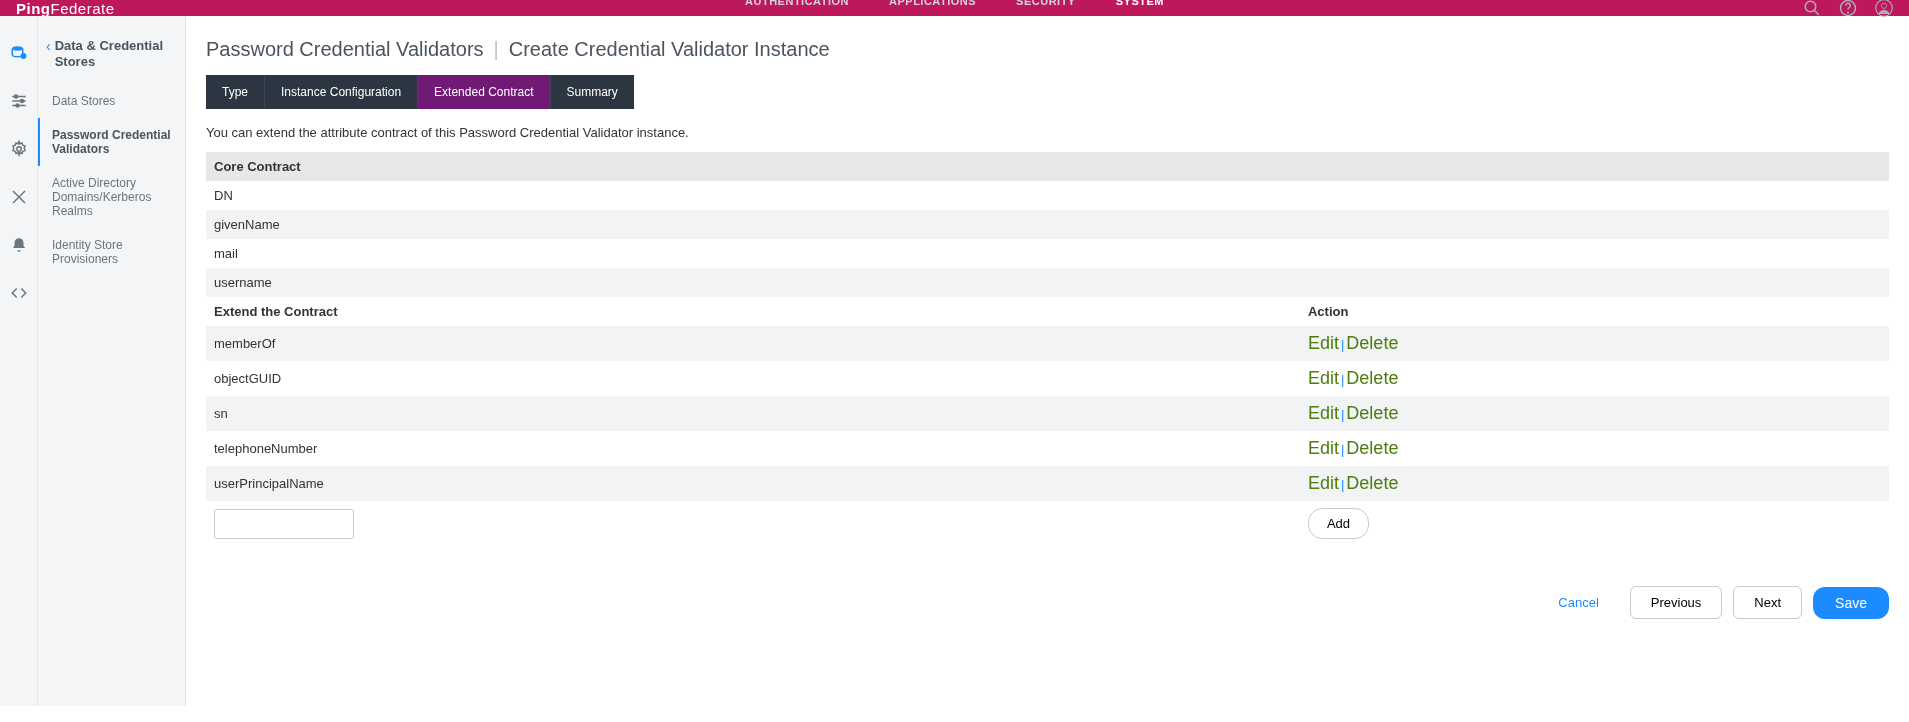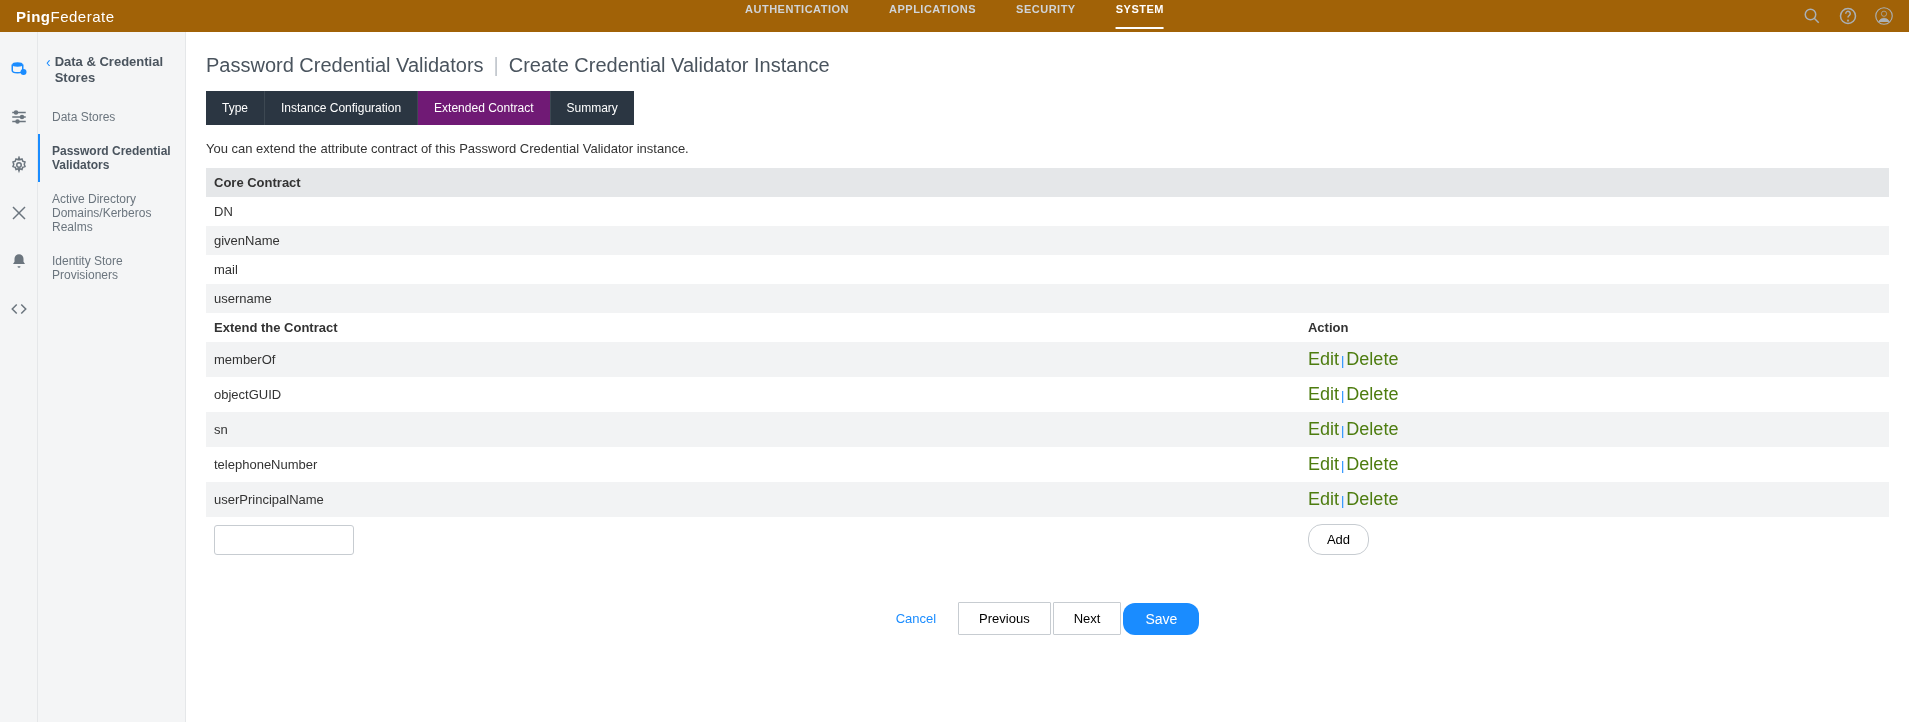--- a/index.html
+++ b/index.html
@@ -1,19 +1,19 @@
 <!DOCTYPE html>
 <html><head>
 <meta charset="utf-8">
 <style>
 * { box-sizing: border-box; margin: 0; padding: 0; }
 body { font-family: Arial, Helvetica, sans-serif; font-size: 13px; color: #333; background: #fff; }
 
 
-.header { background: #a16207; height: 32px; display: flex; align-items: center; padding: 0 16px; color: #fff; }
+.header { background: #be185d; height: 16px; display: flex; align-items: center; padding: 0 16px; color: #fff; }
 .logo { font-size: 15px; font-weight: normal; letter-spacing: 0.5px; }
 .logo .bold { font-weight: bold; }
 .nav-main { display: flex; margin-left: auto; margin-right: auto; gap: 40px; position: absolute; left: 50%; transform: translateX(-50%); font-weight: bold; }
 .nav-main a { color: #d0d4d8; text-decoration: none; font-size: 11px; letter-spacing: 0.5px; }
 .nav-main a.active { color: #fff; border-bottom: 2px solid #fff; padding-bottom: 12px; }
 .header-icons { margin-left: auto; display: flex; gap: 18px; align-items: center; }
 .icon-btn { width: 18px; height: 18px; display: flex; align-items: center; justify-content: center; color: #aab0b6; cursor: pointer; }
 .icon-btn svg { width: 18px; height: 18px; stroke: currentColor; fill: none; }
 
 
@@ -53,23 +53,23 @@
 .tbl .row-even td { background: #f2f3f4; }
 .tbl .row-odd td { background: #fff; }
 .tbl .head2 td { font-weight: bold; background: #fff; }
 .action-link { color: #4d7c0f; text-decoration: none; font-size: 18px; cursor: pointer; }
 .action-sep { color: #1a8cff; margin: 0 2px; }
 
 .add-input { width: 140px; height: 30px; border: 1px solid #c7ccd1; border-radius: 3px; padding: 4px 6px; }
 .add-btn { padding: 7px 18px; background: #fff; border: 1px solid #c7ccd1; border-radius: 14px; font-size: 13px; cursor: pointer; }
 
 
-.footer-btns { display: flex; justify-content: center; gap: 2px; margin-top: 40px; align-items: center; }
+.footer-btns { display: flex; justify-content: flex-end; gap: 11px; margin-top: 40px; align-items: center; }
 .btn-link { color: #1a8cff; background: none; border: none; font-size: 13px; cursor: pointer; margin-right: 20px; }
-.btn-outline { padding: 8px 20px; background: #fff; border: 1px solid #c7ccd1; border-radius: 1px; font-size: 13px; cursor: pointer; }
+.btn-outline { padding: 8px 20px; background: #fff; border: 1px solid #c7ccd1; border-radius: 6px; font-size: 13px; cursor: pointer; }
 .btn-primary { padding: 8px 22px; background: #1a8cff; color: #fff; border: none; border-radius: 12px; font-size: 14px; cursor: pointer; }
 </style>
 </head>
 <body>
 
 <div class="header">
   <div class="logo">
     <span class="bold">Ping</span><span>Federate</span>
   </div>
   <div class="nav-main">

